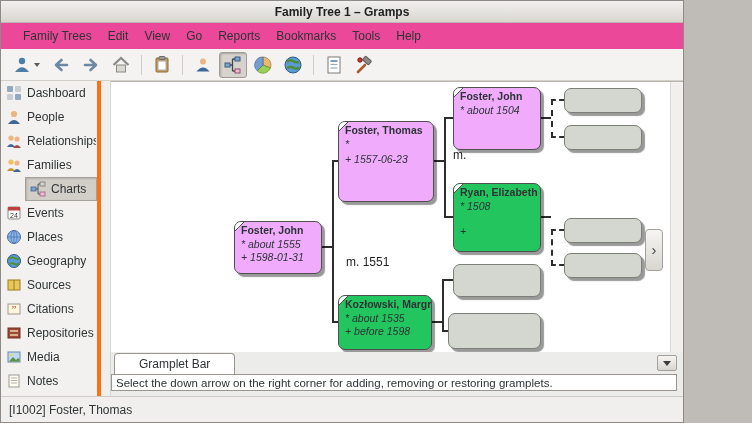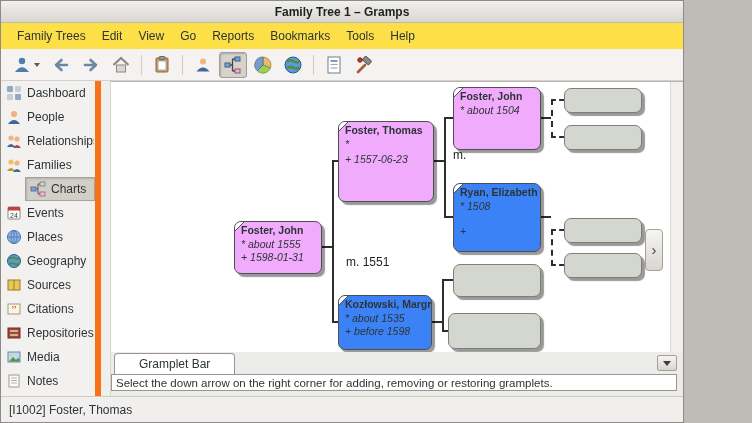--- a/index.html
+++ b/index.html
@@ -14,22 +14,22 @@
 
   
   .titlebar {
     height: 22px; display: flex; align-items: center; justify-content: center;
     background: linear-gradient(#f1f0ee, #d9d6d1);
     border-bottom: 1px solid #bdb9b2; font-weight: bold; color: #1d1f21;
   }
 
   
   .menubar {
-    height: 26px; display: flex; align-items: stretch; padding-left: 8px;
-    background: #fde047;
+    height: 26px; display: flex; align-items: stretch; padding-left: 14px;
+    background: #ec4899;
   }
   .menu-item { display:flex; align-items:center; padding: 0 8px; cursor: default; }
 
   
   .toolbar {
     height: 32px; display: flex; align-items: center; gap: 2px;
     padding: 2px 6px; background: #f4f3f1; border-bottom: 1px solid #d3d0ca;
   }
   .tbtn {
     border: 1px solid transparent; background: transparent; border-radius: 3px;
@@ -38,41 +38,41 @@
   .tbtn.wide { width: 38px; }
   .tbtn.pressed {
     background:#d6d3cd; border-color:#a29e97; box-shadow: inset 1px 1px 2px rgba(0,0,0,0.2);
   }
   .tsep { width:1px; height:20px; background:#d0cdc7; margin: 0 4px; }
   .chev { width:0; height:0; border-top:4px solid #5a5a56; border-left:3.5px solid transparent; border-right:3.5px solid transparent; }
 
   
   .main { position:absolute; top:80px; left:0; right:0; bottom:26px; display:flex; }
 
-  .sidebar { width:100px; background:#f2f1ef; border-right:6px solid #f97316; display:flex; flex-direction:column; }
+  .sidebar { width:100px; background:#f2f1ef; border-right:4px solid #f97316; display:flex; flex-direction:column; }
   .side-item { height:24px; display:flex; align-items:center; gap:5px; padding-left:4px; border:1px solid transparent; }
   .side-item svg { flex-shrink:0; }
   .side-item.selected { background:#d2cfc9; border-color:#a6a29b; box-shadow: inset 1px 1px 2px rgba(0,0,0,0.15); margin-left: 24px; }
   .side-label { white-space:nowrap; overflow:hidden; }
 
   .side-strip { width:10px; background:#f0efec; border-right:1px solid #d8d5d0; }
 
   .content { flex:1; display:flex; flex-direction:column; min-width:0; }
 
   
   .canvas-wrap { position:relative; flex:1; background:#ffffff; border-top:1px solid #b8b5af; }
   .vscroll { position:absolute; top:0; right:0; width:13px; bottom:0; background:#f1f0ed; border-left:1px solid #dbd8d3; }
 
   .pbox {
     position:absolute; border:1px solid #4f4f4f; border-radius:7px;
     box-shadow: 3px 3px 1px rgba(0,0,0,0.40);
     padding: 2px 3px 2px 6px; font-size:10.5px; line-height:1.3; overflow:hidden;
   }
   .pbox.male { background:#f0abfc; }
-  .pbox.female { background:#3b82f6; }
+  .pbox.female { background:#22c55e; }
   .pname { font-weight:bold; white-space:nowrap; }
   .pline { white-space:nowrap;font-style:italic; }
   .fold { position:absolute; top:-1px; left:-1px; }
 
   .ebox {
     position:absolute; background:#d3d7cf; border:1px solid #7d8078; border-radius:7px;
     box-shadow: 3px 3px 1px rgba(0,0,0,0.40);
   }
 
   .ln { position:absolute; }

